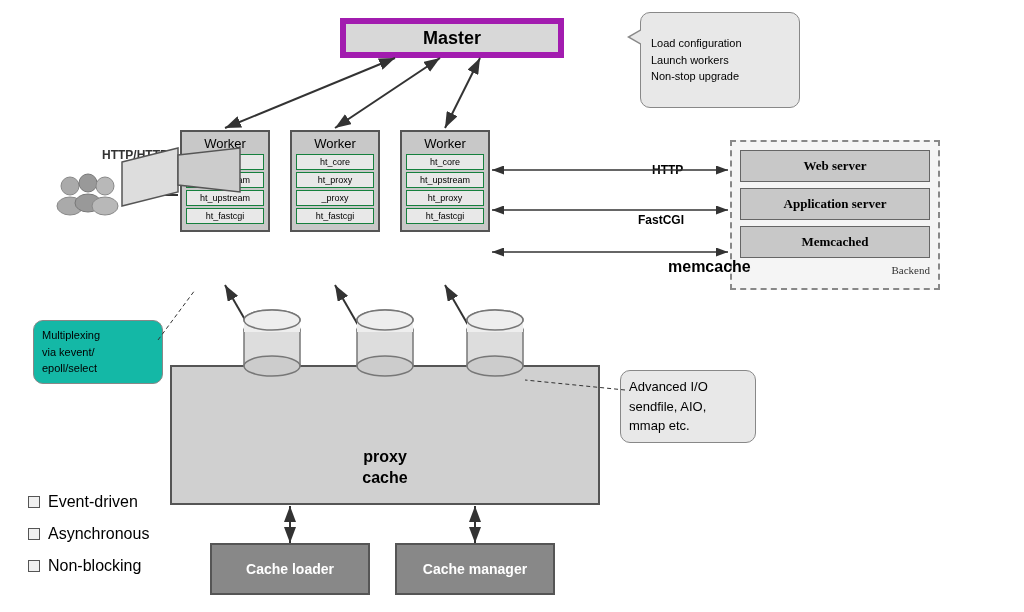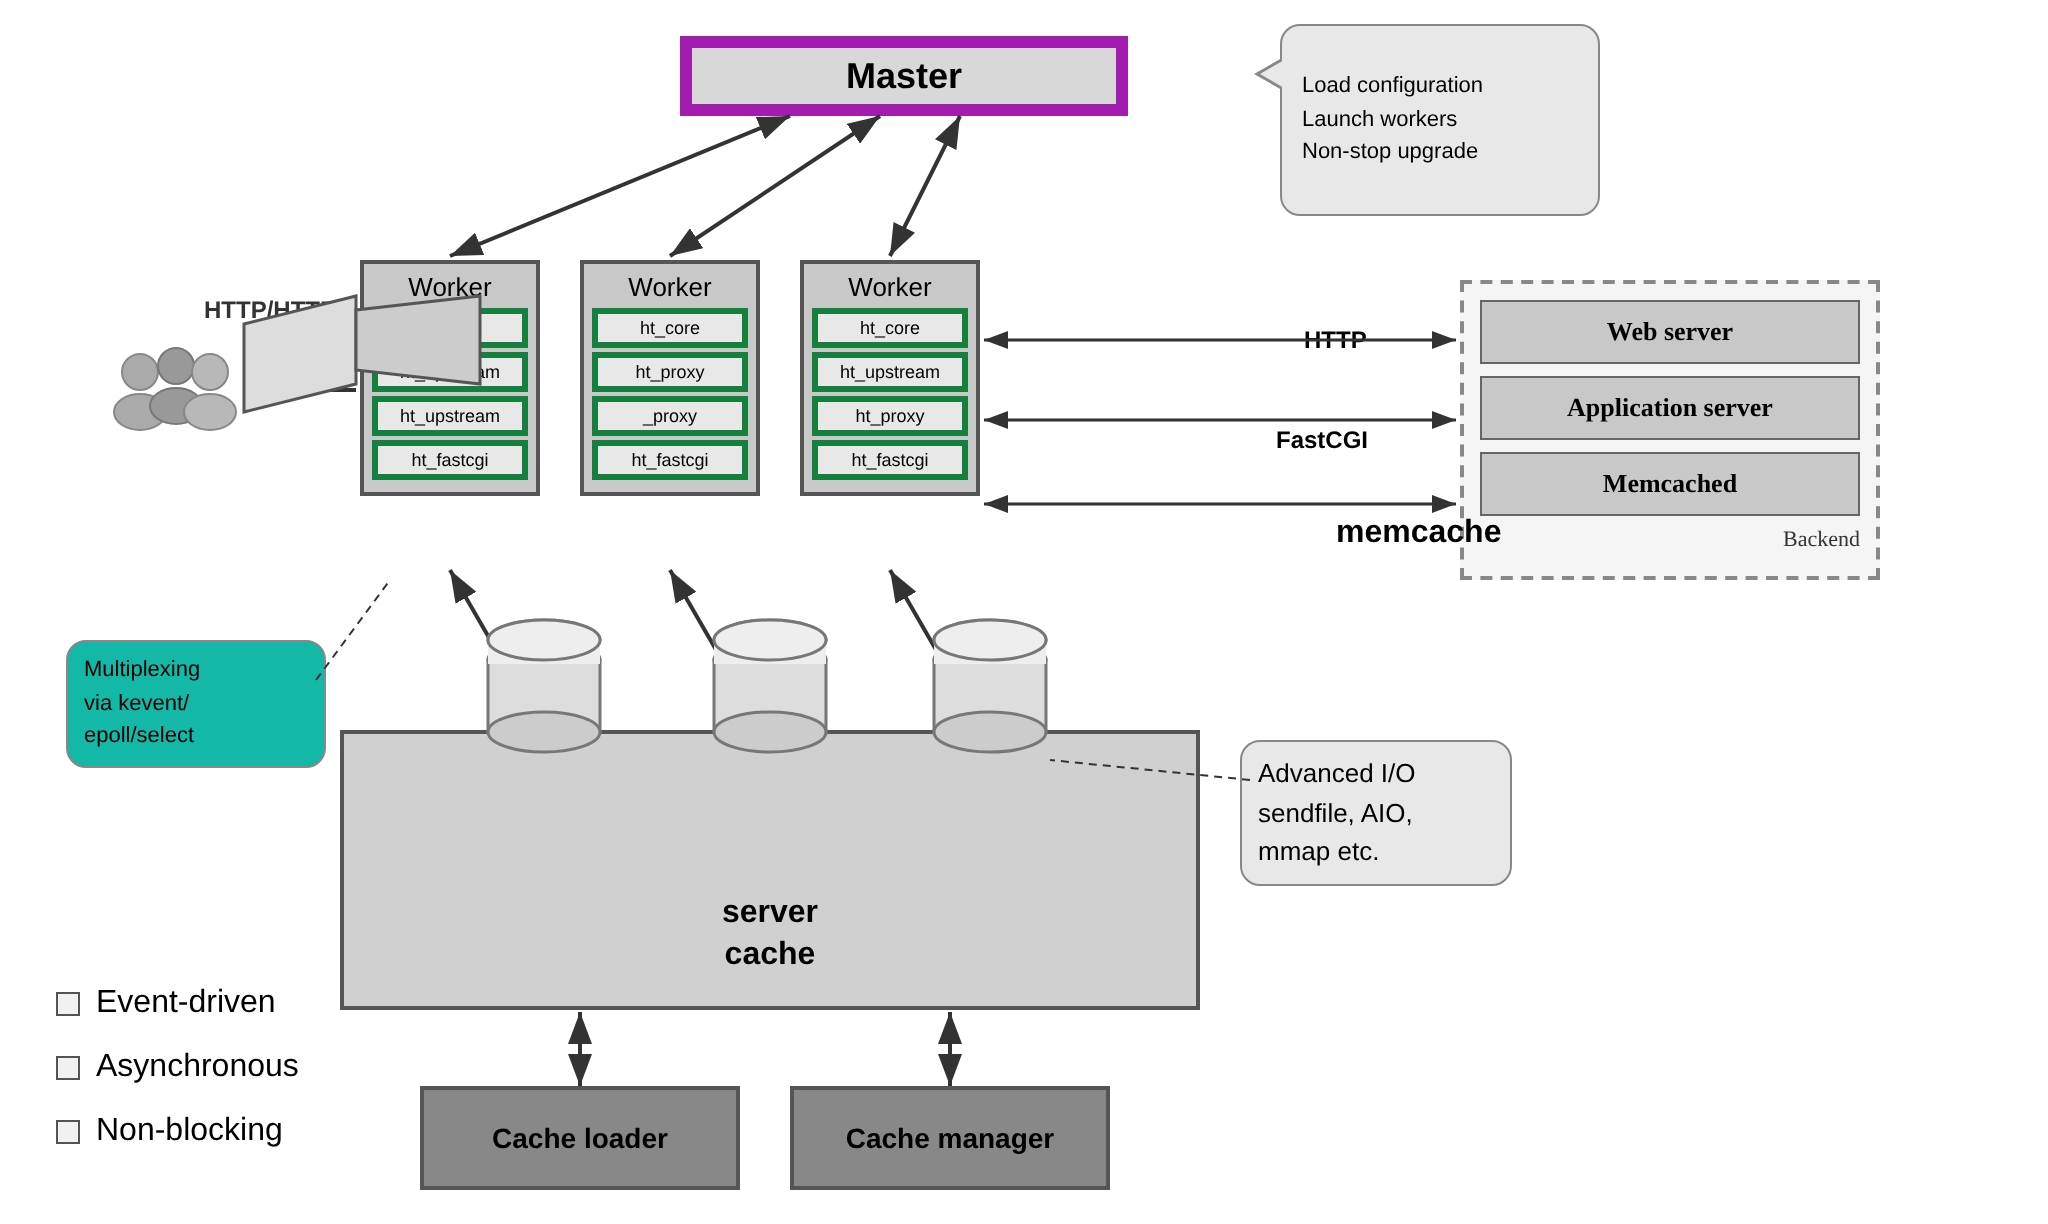--- a/index.html
+++ b/index.html
@@ -82,21 +82,21 @@
     }
     .worker-title {
       text-align: center;
       font-weight: normal;
       font-size: 13px;
       margin-bottom: 3px;
       background: #c8c8c8;
     }
     .worker-module {
       background: #e8e8e8;
-      border: 3px solid #15803d;
+      border: 1px solid #15803d;
       font-size: 9px;
       text-align: center;
       padding: 2px 1px;
       margin-bottom: 2px;
     }
 
     
     .worker-1 { left: 180px; }
     .worker-2 { left: 290px; }
     .worker-3 { left: 400px; }
@@ -229,21 +229,21 @@
       top: 543px;
       background: #888;
       border: 2px solid #555;
       width: 160px;
       height: 52px;
       display: flex;
       align-items: center;
       justify-content: center;
       font-size: 14px;
       font-weight: bold;
-      color: #000000;
+      color: #ffffff;
     }
     .cache-loader { left: 210px; }
     .cache-manager { left: 395px; }
 
     
     .legend {
       position: absolute;
       bottom: 30px;
       left: 28px;
       font-size: 16px;
@@ -336,21 +336,21 @@
     <div class="backend-row">Memcached</div>
     <div class="backend-label">Backend</div>
   </div>
 
   <div class="proto-http">HTTP</div>
   <div class="proto-fastcgi">FastCGI</div>
   <div class="proto-memcache">memcache</div>
 
   <div class="proxy-cache-area">
     <div class="proxy-cache-label">
-      <span>server</span><br>
+      <span>proxy</span><br>
       <span>cache</span>
     </div>
   </div>
 
   <div class="multiplex-bubble">
     Multiplexing<br>via kevent/<br>epoll/select
   </div>
 
   <div class="aio-bubble">
     Advanced I/O<br>sendfile, AIO,<br>mmap etc.

